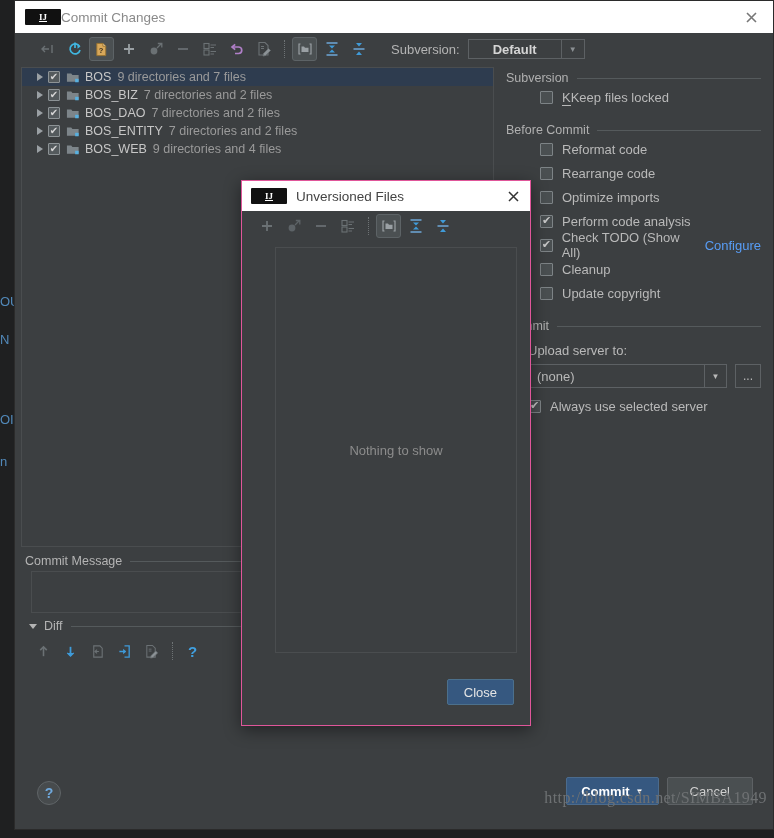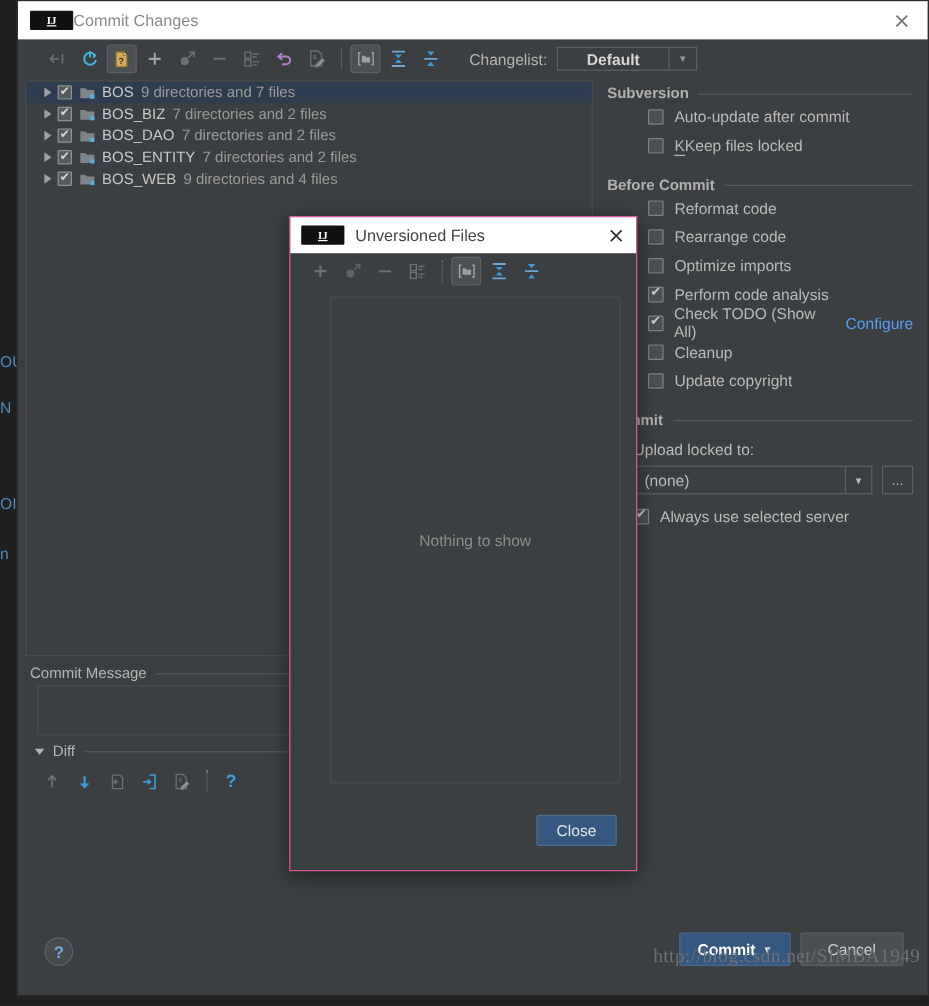--- a/index.html
+++ b/index.html
@@ -57,21 +57,21 @@
   .cm-head .lbl{color:#b4b4b4;font-size:12.5px;white-space:nowrap;}
   .sep-line{flex:1;height:1px;background:#555a5c;margin-left:8px;}
   .cm-box{position:absolute;left:16px;right:6px;top:506px;height:42px;border:1px solid #4a4d4f;background:#3c3f41;box-sizing:border-box;}
 
   .diff-head{position:absolute;left:14px;right:6px;top:554px;display:flex;align-items:center;}
   .diff-tri{width:0;height:0;border-top:5px solid #b4b4b4;border-left:4px solid transparent;border-right:4px solid transparent;margin-right:7px;}
   .diff-toolbar{position:absolute;left:16px;top:574px;display:flex;align-items:center;}
 
   
   .sect{display:flex;align-items:center;margin-top:6px;}
-  .sect .t{color:#b0b0b0;font-size:12.5px;white-space:nowrap;font-weight:bold;}
+  .sect .t{color:#b0b0b0;font-size:12.5px;white-space:nowrap;}
   .sect .ln{flex:1;height:1px;background:#555a5c;margin-left:8px;}
   .opt{display:flex;align-items:center;height:24px;margin-left:34px;}
   .opt .box{width:13px;height:13px;border:1px solid #7d8386;background:#4a4f51;box-sizing:border-box;border-radius:1px;display:flex;align-items:center;justify-content:center;margin-right:9px;}
   .opt .box .mk{color:#c8c8c8;font-size:11px;line-height:1;margin-top:-2px;}
   .opt .tx{color:#b9b9b9;font-size:13px;}
   .opt .tx u{text-decoration:none;border-bottom:1px solid #b9b9b9;}
   .lnk{color:#589df6;font-size:13px;margin-left:8px;}
   .fieldlabel{margin-left:22px;color:#b9b9b9;font-size:13px;margin-top:10px;}
   .combo{margin-left:22px;margin-top:6px;display:flex;align-items:stretch;height:24px;}
   .combo .inp{flex:1;border:1px solid #5d6164;background:#3c3f41;display:flex;align-items:center;padding-left:8px;color:#b9b9b9;font-size:13px;box-sizing:border-box;}
@@ -214,21 +214,21 @@
     </div>
 
     <div class="tbtn">
       <svg width="16" height="16" viewBox="0 0 16 16">
         <path d="M2.5 8 H13.5" stroke="#6ea8d8" stroke-width="1.5"></path>
         <path d="M5 2 H11 L8 5.5 Z" fill="#3f9bd9"></path>
         <path d="M5 14 H11 L8 10.5 Z" fill="#3f9bd9"></path>
       </svg>
     </div>
 
-    <div class="cl-label"><span>Changelist:</span></div>
+    <div class="cl-label"><span>Subversion:</span></div>
 
     <div class="cl-box">
       <div class="cl-val">Default</div>
       <div class="cl-arrow">▼</div>
     </div>
   </div>
 
   <div class="body">
 
     <div class="leftpane">
@@ -370,24 +370,20 @@
 
     <div class="rightpane">
 
       <div class="sect">
         <span class="t">Subversion</span>
         <span class="ln"></span>
       </div>
 
       <div class="opt">
         <span class="box"></span>
-        <span class="tx">Auto-update after commit</span>
-      </div>
-      <div class="opt">
-        <span class="box"></span>
         <span class="tx"><u>K</u><span style="margin-left:-9px;padding-left:9px">Keep files locked</span></span>
       </div>
 
       <div class="sect" style="margin-top:14px">
         <span class="t">Before Commit</span>
         <span class="ln"></span>
       </div>
 
       <div class="opt">
         <span class="box"></span>
@@ -421,21 +417,21 @@
       <div class="opt">
         <span class="box"></span>
         <span class="tx">Update copyright</span>
       </div>
 
       <div class="sect" style="margin-top:14px">
         <span class="t">Commit</span>
         <span class="ln"></span>
       </div>
 
-      <div class="fieldlabel">Upload locked to:</div>
+      <div class="fieldlabel">Upload server to:</div>
 
       <div class="combo">
         <div class="inp">(none)</div>
         <div class="dd">▼</div>
         <div class="ell">...</div>
       </div>
 
       <div class="opt" style="margin-left:22px;margin-top:6px">
         <span class="box">
             <span class="mk">✔</span>

